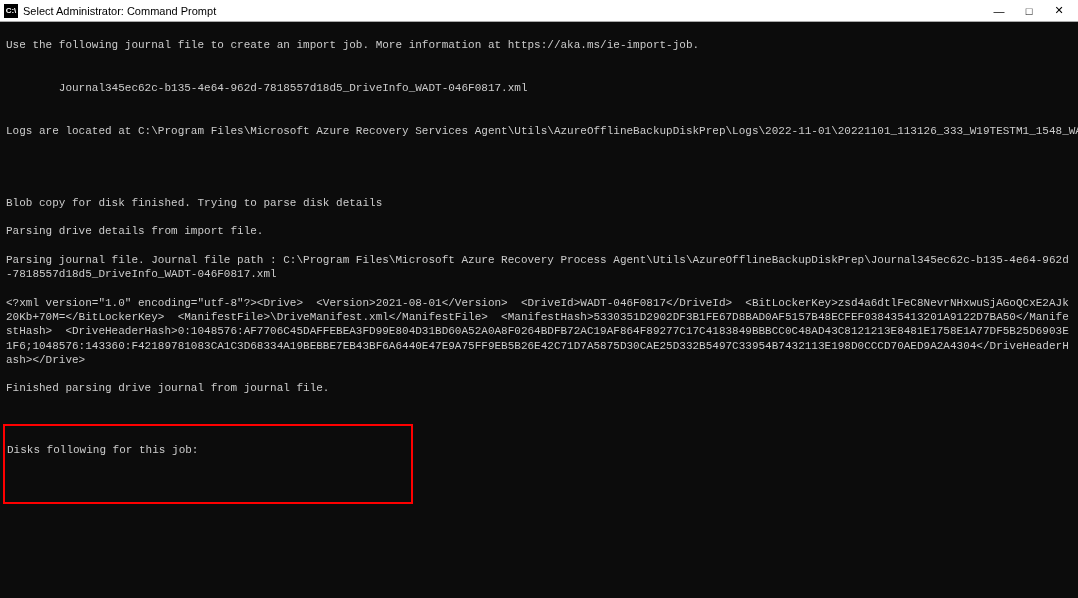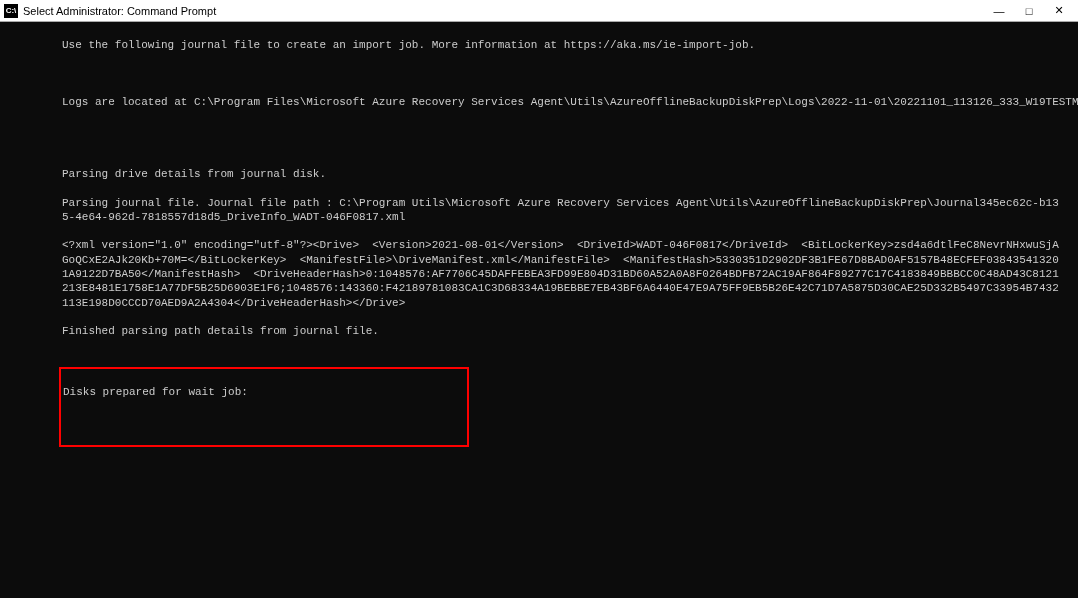--- a/index.html
+++ b/index.html
@@ -53,25 +53,24 @@
       height: 20px;
       display: flex;
       align-items: center;
       justify-content: center;
       font-size: 11px;
       cursor: pointer;
     }
     .terminal {
       flex: 1;
       background: #0c0c0c;
-      padding: 2px 14px;
+      padding: 2px 6px;
       overflow: hidden;
       line-height: 1.3;
       white-space: pre;
-      margin-left: 48px;
     }
     .line {
       white-space: pre;
       color: #cccccc;
     }
     .highlight-box {
       border: 2px solid #ff0000;
       padding: 2px 2px;
       margin-left: -3px;
       display: inline-block;
@@ -92,32 +91,34 @@
   <div class="window-controls">
     <div class="window-btn">—</div>
     <div class="window-btn">□</div>
     <div class="window-btn">✕</div>
   </div>
 </div>
 
 <div class="terminal">
 <div class="line">Use the following journal file to create an import job. More information at https://aka.ms/ie-import-job.</div>
 <div class="line"></div>
+<div class="line">        Journal345ec62c-b135-4e64-962d-7818557d18d5_DriveInfo_WADT-046F0817.xml</div>
 <div class="line"></div>
 <div class="line">Logs are located at C:\Program Files\Microsoft Azure Recovery Services Agent\Utils\AzureOfflineBackupDiskPrep\Logs\2022-11-01\20221101_113126_333_W19TESTM1_1548_WAImportExport.log</div>
 <div class="line"></div>
 <div class="line"></div>
 <div class="line"></div>
-<div class="line">Parsing drive details from journal disk.</div>
-<div class="line" style="white-space:pre-wrap;word-break:break-all">Parsing journal file. Journal file path : C:\Program Utils\Microsoft Azure Recovery Services Agent\Utils\AzureOfflineBackupDiskPrep\Journal345ec62c-b135-4e64-962d-7818557d18d5_DriveInfo_WADT-046F0817.xml</div>
+<div class="line">Blob copy for disk finished. Trying to parse disk details</div>
+<div class="line">Parsing drive details from import file.</div>
+<div class="line" style="white-space:pre-wrap;word-break:break-all">Parsing journal file. Journal file path : C:\Program Files\Microsoft Azure Recovery Process Agent\Utils\AzureOfflineBackupDiskPrep\Journal345ec62c-b135-4e64-962d-7818557d18d5_DriveInfo_WADT-046F0817.xml</div>
 <div class="line" style="white-space:pre-wrap;word-break:break-all">&lt;?xml version="1.0" encoding="utf-8"?&gt;&lt;Drive&gt;  &lt;Version&gt;2021-08-01&lt;/Version&gt;  &lt;DriveId&gt;WADT-046F0817&lt;/DriveId&gt;  &lt;BitLockerKey&gt;zsd4a6dtlFeC8NevrNHxwuSjAGoQCxE2AJk20Kb+70M=&lt;/BitLockerKey&gt;  &lt;ManifestFile&gt;\DriveManifest.xml&lt;/ManifestFile&gt;  &lt;ManifestHash&gt;5330351D2902DF3B1FE67D8BAD0AF5157B48ECFEF038435413201A9122D7BA50&lt;/ManifestHash&gt;  &lt;DriveHeaderHash&gt;0:1048576:AF7706C45DAFFEBEA3FD99E804D31BD60A52A0A8F0264BDFB72AC19AF864F89277C17C4183849BBBCC0C48AD43C8121213E8481E1758E1A77DF5B25D6903E1F6;1048576:143360:F42189781083CA1C3D68334A19BEBBE7EB43BF6A6440E47E9A75FF9EB5B26E42C71D7A5875D30CAE25D332B5497C33954B7432113E198D0CCCD70AED9A2A4304&lt;/DriveHeaderHash&gt;&lt;/Drive&gt;</div>
-<div class="line">Finished parsing path details from journal file.</div>
+<div class="line">Finished parsing drive journal from journal file.</div>
 <div class="line"></div>
 <div class="highlight-box box1">
-<div class="line">Disks prepared for wait job:</div>
+<div class="line">Disks following for this job:</div>
 <div class="line"></div>
 
 </div>
 <div class="line"></div>
 
 
 
 
 
 

